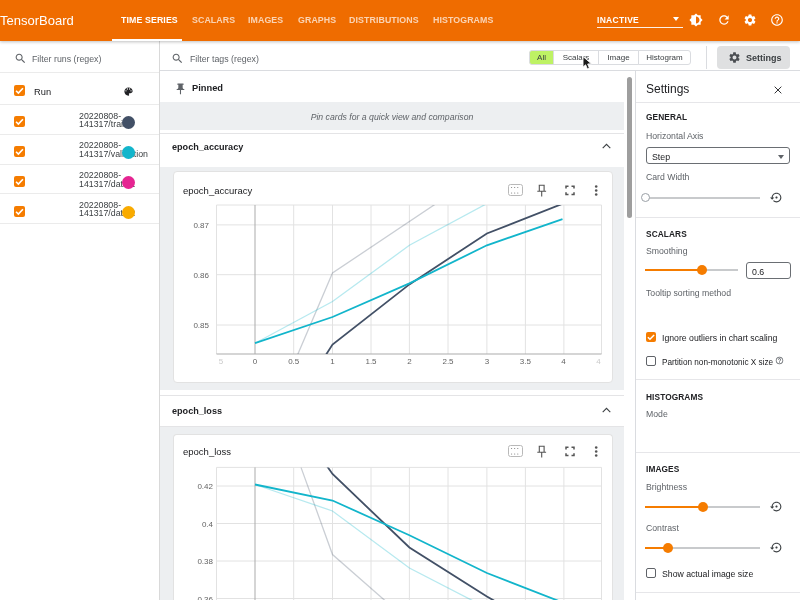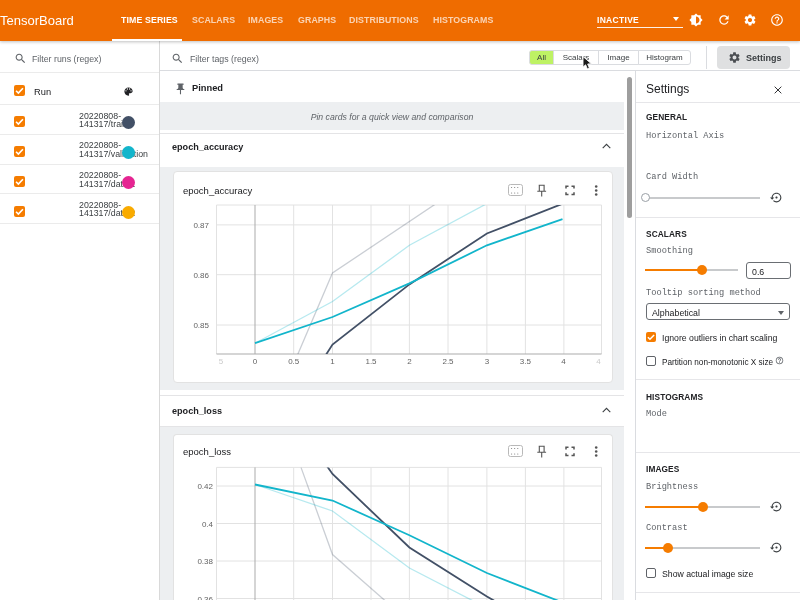--- a/index.html
+++ b/index.html
@@ -49,21 +49,21 @@
   .card-title { position:absolute; font-size:9.5px; color:#202124; }
   #scrollbar { position:absolute; left:627px; top:77px; width:5px; height:141px;
     background:#9e9e9e; border-radius:3px; }
 
   
   #panel { position:absolute; left:636px; top:71px; width:164px; height:529px; background:#fff; }
   #panel-border { position:absolute; left:635px; top:71px; width:1px; height:529px;
     background:#dadce0; }
   .p-div { position:absolute; left:636px; width:164px; height:1px; background:#e6e6e9; }
   .p-sec { position:absolute; left:646px; font-size:8.3px; letter-spacing:.1px; font-weight:bold; color:#202124; }
-  .p-lab { position:absolute; left:646px; font-size:8.7px; color:#5f6368;font-family:Liberation Mono, monospace; }
+  .p-lab { position:absolute; left:646px; font-size:8.7px; color:#5f6368; }
   .p-chklab { position:absolute; left:662px; font-size:8.7px; color:#202124; }
   .dropdown { position:absolute; left:646px; width:144px; height:17px;
     border:1px solid #6a6e73; border-radius:3px; background:#fff; }
   .dropdown span { position:absolute; left:5px; top:4px; font-size:8.8px; color:#202124; }
   .dd-caret { position:absolute; width:0; height:0; border-left:3.5px solid transparent;
     border-right:3.5px solid transparent; border-top:4px solid #5f6368; }
   .slider-track { position:absolute; height:2px; background:#c8cacc; }
   .slider-fill { position:absolute; height:2px; background:#f57c00; }
   .sthumb { position:absolute; width:10px; height:10px; border-radius:50%; background:#f57c00; }
   .sthumb-empty { position:absolute; width:9px; height:9px; border-radius:50%;
@@ -339,41 +339,41 @@
   <div id="panel"></div>
   <div id="panel-border"></div>
   <div class="abs" style="left:646px; top:82px; font-size:12px; color:#202124;">Settings</div>
   <svg class="abs" style="left:773px; top:85px;" width="10" height="10" viewBox="0 0 24 24" fill="none" stroke="#202124" stroke-width="2.2">
     <path d="M4 4l16 16M20 4L4 20"></path>
   </svg>
   <div class="p-div" style="top:102px;"></div>
 
   <div class="p-sec" style="top:112px;">GENERAL</div>
   <div class="p-lab" style="top:131px;">Horizontal Axis</div>
+  <div class="dropdown" style="top:147px;">
+      <span>Step</span>
+      <div class="dd-caret" style="left:131px; top:6.5px;"></div>
+    </div>
   <div class="p-lab" style="top:172px;">Card Width</div>
   <div class="slider-track" style="left:645px; top:197px; width:115px;"></div>
   <div class="sthumb-empty" style="left:641px; top:193px;"></div>
   <svg class="abs reset-icon" style="left:770px; top:191px;" width="13" height="13" viewBox="0 0 24 24" fill="#3c4043">
     <path d="M14 12c0-1.1-.9-2-2-2s-2 .9-2 2 .9 2 2 2 2-.9 2-2zm-2-9c-4.97 0-9 4.03-9 9H0l4 4 4-4H5c0-3.87 3.13-7 7-7s7 3.13 7 7-3.13 7-7 7c-1.93 0-3.68-.79-4.94-2.06l-1.42 1.42C7.27 19.99 9.51 21 12 21c4.97 0 9-4.03 9-9s-4.03-9-9-9z"></path>
   </svg>
   <div class="p-div" style="top:217px;"></div>
 
   <div class="p-sec" style="top:229px;">SCALARS</div>
   <div class="p-lab" style="top:246px;">Smoothing</div>
   <div class="slider-track" style="left:645px; top:269px; width:93px;"></div>
   <div class="slider-fill" style="left:645px; top:269px; width:57px;"></div>
   <div class="sthumb" style="left:697px; top:265px;"></div>
   <div class="numbox" style="top:262px;">
       <span>0.6</span>
     </div>
   <div class="p-lab" style="top:288px;">Tooltip sorting method</div>
-  <div class="dropdown" style="top:303px;">
-      <span>Alphabetical</span>
-      <div class="dd-caret" style="left:131px; top:6.5px;"></div>
-    </div>
   <div class="cbx" style="left:646px; top:332px; width:10px; height:10px;">
       <svg width="10" height="10" viewBox="0 0 24 24">
         <path fill="none" stroke="#fff" stroke-width="3.5" d="M4.5 12.5l5 5 10-10.5"></path>
       </svg>
     </div>
   <div class="p-chklab" style="top:333px;">Ignore outliers in chart scaling</div>
   <div class="cbx-empty" style="left:646px; top:356px; width:10px; height:10px;"></div>
   <div class="p-chklab" style="top:357.5px; font-size:8.2px;">Partition non-monotonic X size</div>
   <svg class="abs" style="left:775px; top:356px;" width="9" height="9" viewBox="0 0 24 24" fill="#5f6368">
     <path d="M11 18h2v-2h-2v2zm1-16C6.48 2 2 6.48 2 12s4.48 10 10 10 10-4.48 10-10S17.52 2 12 2zm0 18c-4.41 0-8-3.59-8-8s3.59-8 8-8 8 3.59 8 8-3.59 8-8 8zm0-14c-2.21 0-4 1.79-4 4h2c0-1.1.9-2 2-2s2 .9 2 2c0 2-3 1.75-3 5h2c0-2.25 3-2.5 3-5 0-2.21-1.79-4-4-4z"></path>

